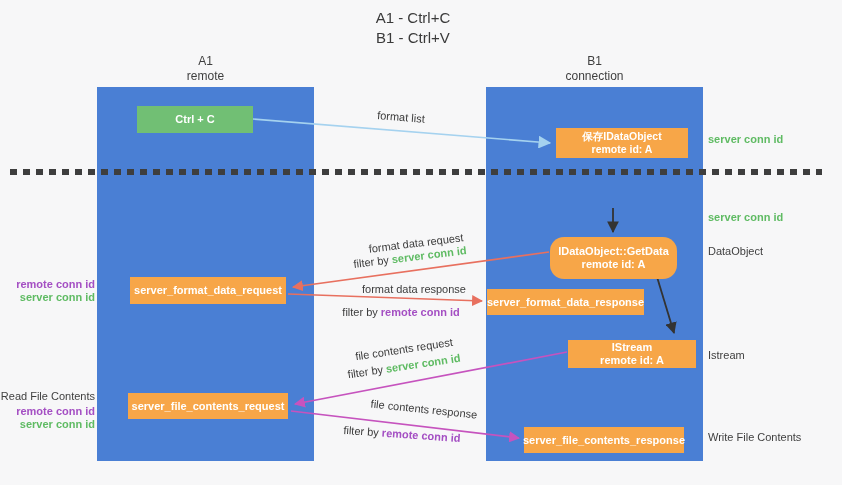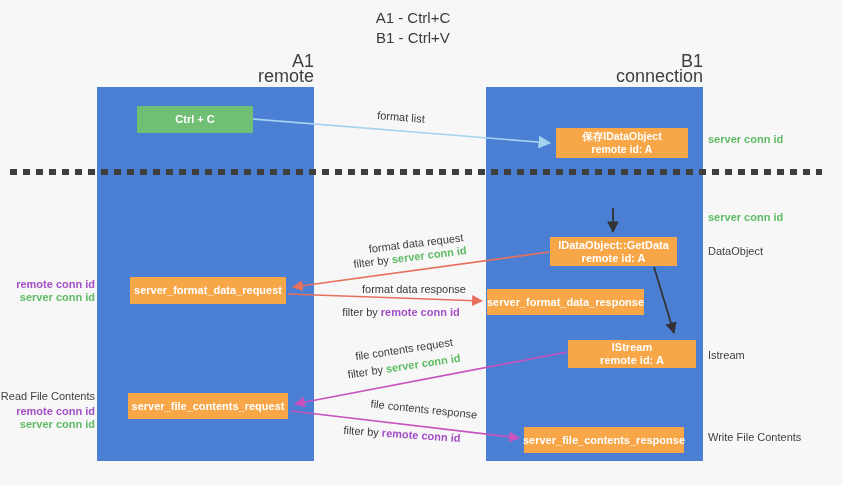--- a/index.html
+++ b/index.html
@@ -5,42 +5,42 @@
   html,body{margin:0;padding:0;}
   body{font-family:"Liberation Sans","DejaVu Sans",sans-serif;background:#f7f7f8;}
   #canvas{position:relative;width:842px;height:485px;background:#f7f7f8;overflow:hidden;padding-left:16px;}
 
   .abs{position:absolute;}
 
   
   .title{left:328px;top:8px;width:170px;text-align:center;font-size:15px;line-height:20px;color:#3a3a3a;}
 
   
-  .lane-header{top:54px;width:217px;text-align:right;font-size:18px;line-height:15px;color:#3f3f3f;}
+  .lane-header{top:54px;width:217px;text-align:center;font-size:12px;line-height:15px;color:#3f3f3f;}
   .lane-header.a1{left:97px;}
   .lane-header.b1{left:486px;}
 
   
   .lane{top:87px;width:217px;height:374px;background:#4a7fd4;}
   .lane.a1{left:97px;}
   .lane.b1{left:486px;}
 
   
   .separator{left:10px;top:169px;width:812px;height:6px;
     background:repeating-linear-gradient(to right,#3e3e3e 0 7px,transparent 7px 13px);}
 
   
   .node{color:#ffffff;font-size:11px;display:flex;flex-direction:column;align-items:center;justify-content:center;text-align:center;line-height:13px;font-weight:bold;}
   .node.green{background:#71bf74;}
   .node.orange{background:#f7a648;}
 
   .n-ctrlc{left:137px;top:106px;width:116px;height:27px;}
   .n-save{left:556px;top:128px;width:132px;height:30px;font-size:10.5px;}
   .n-ctrlv{left:554px;top:181px;width:119px;height:26px;}
-  .n-getdata{left:550px;top:237px;width:127px;height:29px;}
+  .n-getdata{left:550px;top:237px;width:127px;height:42px;border-radius:14px;}
   .n-fmtreq{left:130px;top:277px;width:156px;height:27px;}
   .n-fmtresp{left:487px;top:289px;width:157px;height:26px;}
   .n-istream{left:568px;top:340px;width:128px;height:28px;}
   .n-filereq{left:128px;top:393px;width:160px;height:26px;}
   .n-fileresp{left:524px;top:427px;width:160px;height:26px;}
 
   
   .alabel{font-size:11px;color:#3c3c3c;white-space:nowrap;transform:translate(-50%,-50%);}
   .green-t{color:#5fbb63;font-weight:bold;}
   .purple-t{color:#a44fc3;font-weight:bold;}

